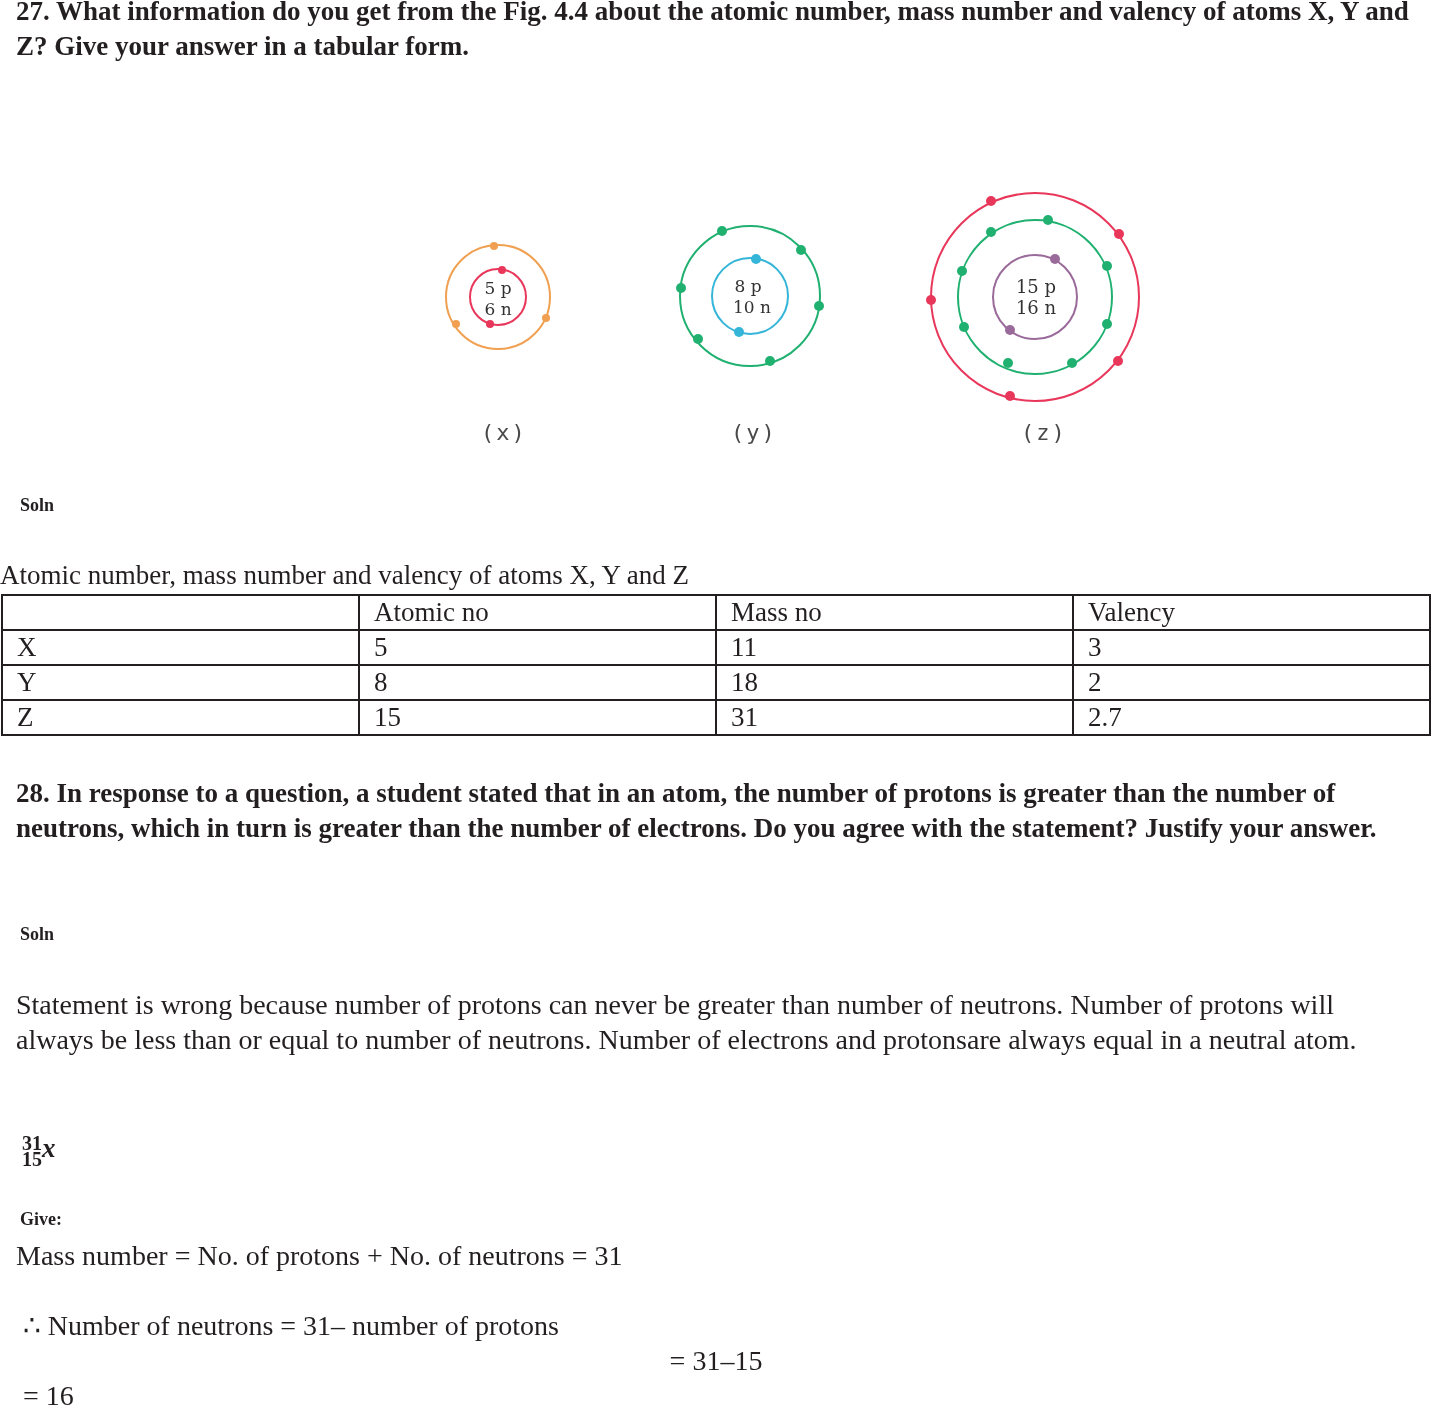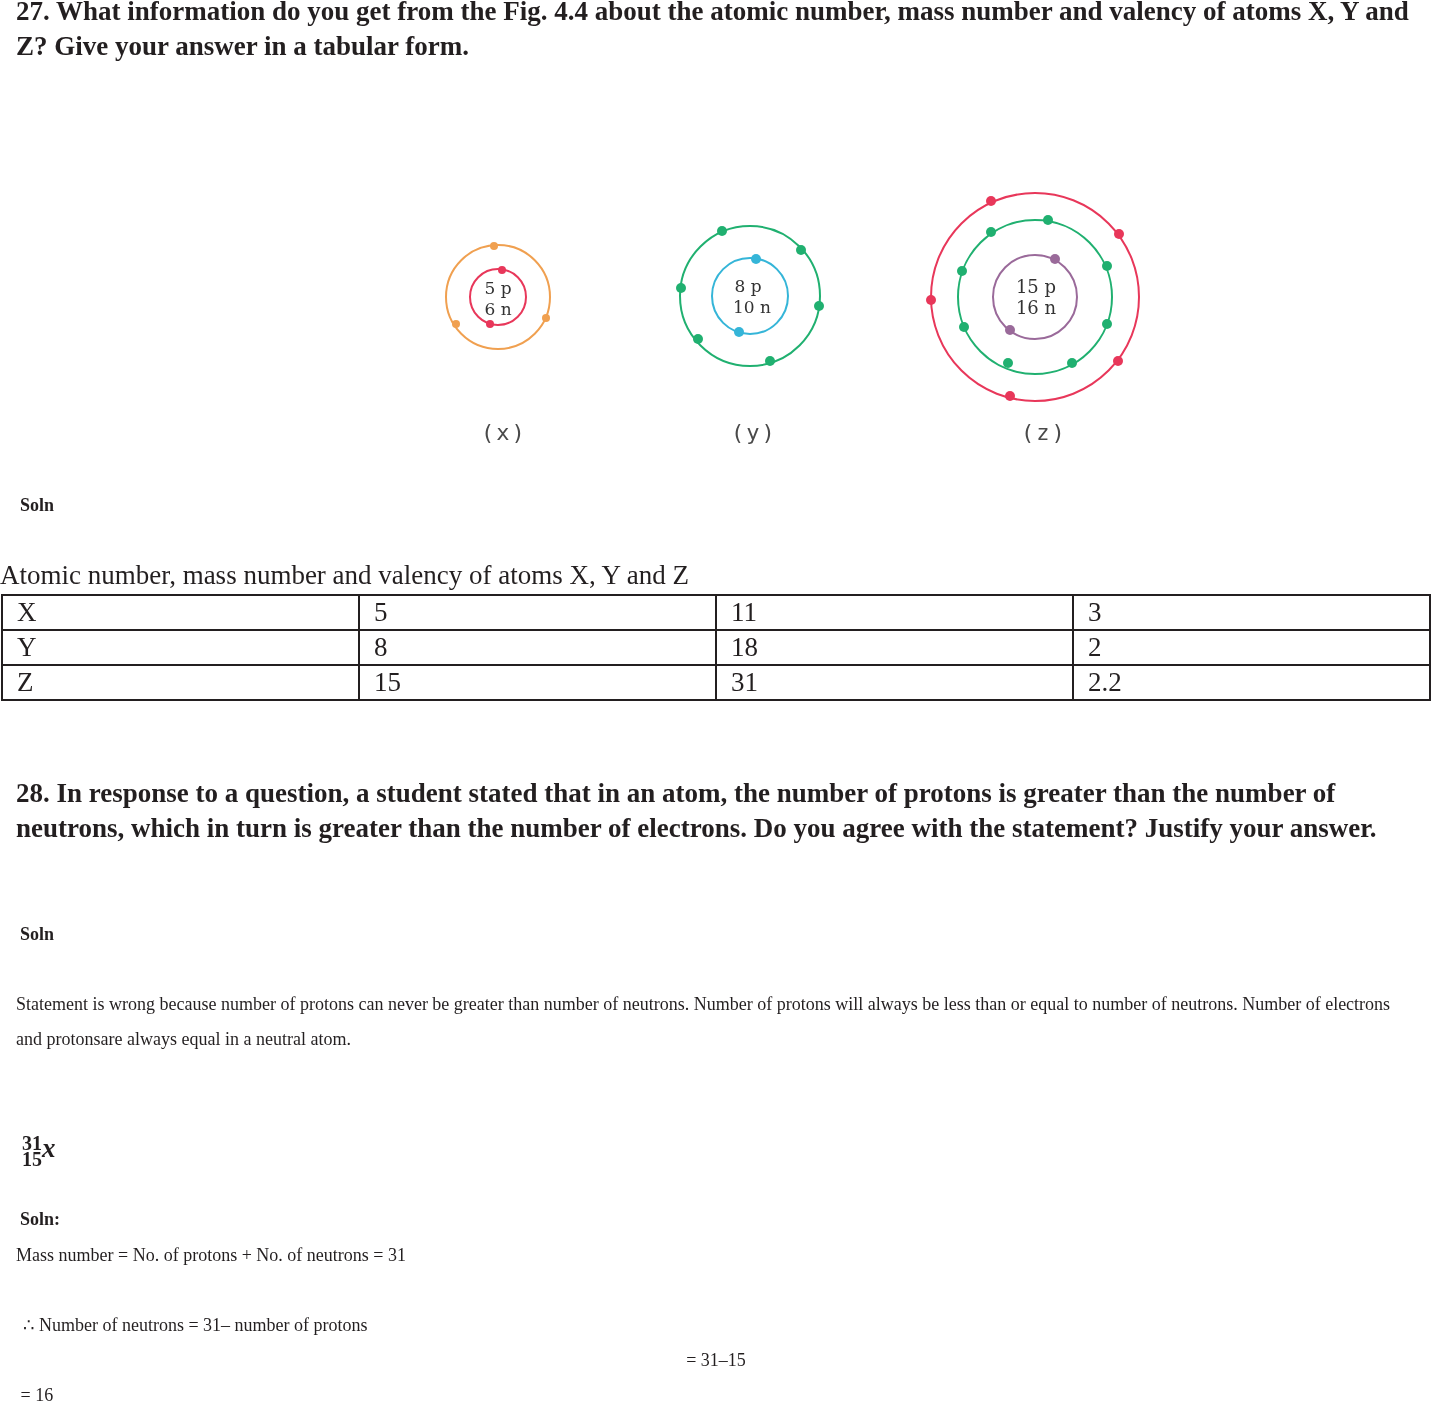--- a/index.html
+++ b/index.html
@@ -5,21 +5,21 @@
   html, body { margin: 0; padding: 0; background: #ffffff; }
   body {
     width: 1432px; height: 1406px; position: relative; overflow: hidden;
     font-family: "Liberation Serif", "DejaVu Serif", serif; color: #231f20;
   }
   .q {
     position: absolute; left: 16px; width: 1400px;
     font-weight: bold; font-size: 27px; line-height: 35px;
   }
   .soln { position: absolute; left: 20px; font-weight: bold; font-size: 18px; line-height: 35px; }
-  .para { position: absolute; left: 16px; width: 1400px; font-size: 18px; line-height: 35px; }
+  .para { position: absolute; left: 16px; width: 1400px; font-size: 28px; line-height: 35px; }
   .caption { position: absolute; left: 0; top: 558px; font-size: 27px; line-height: 35px; }
 
   table.data {
     position: absolute; left: 1px; top: 594px; width: 1430px;
     border-collapse: collapse; font-size: 27px; table-layout: fixed;
   }
   table.data td {
     border: 2px solid #231f20; height: 33px; padding: 0 14px;
     line-height: 33px; vertical-align: middle;
   }
@@ -96,48 +96,54 @@
   <div class="fig-label" style="left:481px;top:320px;">(x)</div>
   <div class="fig-label" style="left:731px;top:320px;">(y)</div>
   <div class="fig-label" style="left:1021px;top:320px;">(z)</div>
 </div>
 
 <div class="soln" style="top:488px;">Soln</div>
 <div class="caption">Atomic number, mass number and valency of atoms X, Y and Z</div>
 
 <table class="data">
   <tbody>
+      <tr>
+    <td></td>
+    <td>Atomic no</td>
+    <td>Mass no</td>
+    <td>Valency</td>
+  </tr>
   <tr>
     <td>X</td>
     <td>5</td>
     <td>11</td>
     <td>3</td>
   </tr>
   <tr>
     <td>Y</td>
     <td>8</td>
     <td>18</td>
     <td>2</td>
   </tr>
   <tr>
     <td>Z</td>
     <td>15</td>
     <td>31</td>
-    <td>2.2</td>
+    <td>2.7</td>
   </tr>
 </tbody>
   </table>
 
 <div class="q" style="top:776px;">28. In response to a question, a student stated that in an atom, the number of protons is greater than the number of neutrons, which in turn is greater than the number of electrons. Do you agree with the statement? Justify your answer.</div>
 <div class="soln" style="top:917px;">Soln</div>
 <div class="para" style="top:987px;">Statement is wrong because number of protons can never be greater than number of neutrons. Number of protons will always be less than or equal to number of neutrons. Number of electrons and protonsare always equal in a neutral atom.</div>
 
 <div class="q" style="top:1131px;">
   <span class="frac">
     <span>31</span>
     <span>15</span>
   </span><span class="xvar">x</span>
 </div>
-<div class="soln" style="top:1202px;">Soln:</div>
+<div class="soln" style="top:1202px;">Give:</div>
 <div class="para" style="top:1238px;">Mass number = No. of protons + No. of neutrons = 31</div>
 <div class="para" style="top:1308px;margin-left:7px;">∴ Number of neutrons = 31– number of protons</div>
 <div class="para" style="top:1343px;text-align:center;">= 31–15</div>
 <div class="para" style="top:1378px;white-space:pre;"> = 16</div>
 
 </body></html>

